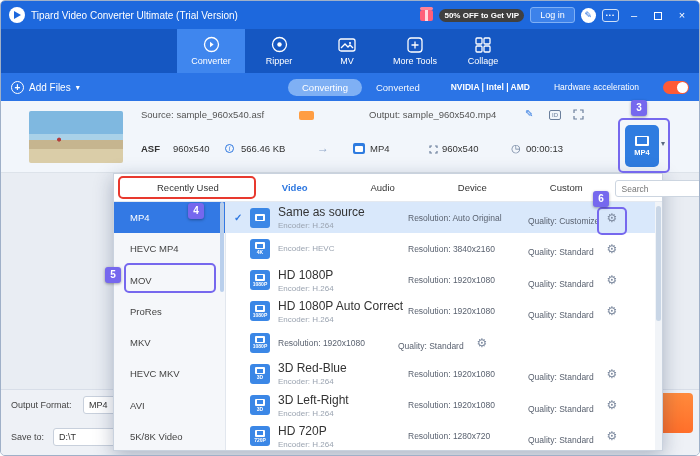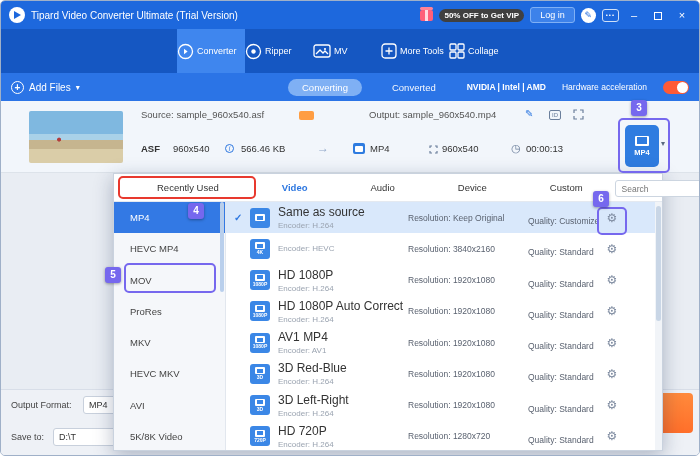--- a/index.html
+++ b/index.html
@@ -24,37 +24,37 @@
   .pen-btn { width: 15px; height: 15px; background: #fff; border-radius: 50%; color: #1d68dd;
              font-size: 9px; line-height: 15px; text-align: center; }
   .dots-btn { border: 1px solid #cfe0f8; border-radius: 3px; color: #fff; font-size: 6px;
               line-height: 11px; padding: 0 3px; height: 13px; letter-spacing: 1px; }
   .winctl { color: #fff; font-size: 11px; width: 18px; text-align: center; line-height: 28px; }
   .maxbox { display: inline-block; width: 8px; height: 8px; border: 1px solid #fff; vertical-align: middle; }
 
   
   .nav { position: absolute; top: 28px; left: 0; right: 0; height: 44px; background: #1557c2;
          display: flex; padding-left: 176px; z-index: 5; }
-  .nav-tab { width: 68px; height: 44px; display: flex; flex-direction: row; align-items: center;
-             gap: 3px; color: #fff; }
+  .nav-tab { width: 68px; height: 44px; display: flex; flex-direction: column; align-items: center;
+             justify-content: center; gap: 3px; color: #fff; }
   .nav-tab.active { background: #3f86ee; }
   .nav-lb { font-size: 9px; white-space: nowrap; }
   .nav-ic { height: 17px; display: flex; align-items: center; }
 
   
   .toolbar { position: absolute; top: 72px; left: 0; right: 0; height: 28px; background: #2b74e6;
              display: flex; align-items: center; color: #fff; padding: 0 10px; z-index: 5; }
   .addfiles { display: flex; align-items: center; gap: 5px; font-size: 10px; }
   .plus-circle { width: 13px; height: 13px; border: 1.3px solid #fff; border-radius: 50%;
                  font-size: 10px; line-height: 11px; text-align: center; font-weight: bold; }
   .caret { font-size: 8px; }
-  .center-pills { position: absolute; left: 287px; display: flex; align-items: center; gap: 30px; }
+  .center-pills { position: absolute; left: 287px; display: flex; align-items: center; gap: 14px; }
   .pill-active { background: #7fb0f4; border-radius: 10px; padding: 3px 14px; font-size: 9.5px; }
   .pill-plain { font-size: 9.5px; opacity: .95; }
-  .hw-group { margin-left: auto; display: flex; align-items: center; gap: 16px; }
+  .hw-group { margin-left: auto; display: flex; align-items: center; gap: 24px; }
   .hw-brands { font-size: 8.5px; font-weight: bold; }
   .hw-label { font-size: 8.5px; }
   .toggle { width: 26px; height: 13px; border-radius: 7px; background: #ff5a36; position: relative; }
   .knob { position: absolute; right: 1px; top: 1px; width: 11px; height: 11px; background: #fff; border-radius: 50%; }
 
   
   .filerow { position: absolute; top: 100px; left: 0; right: 0; height: 72px; background: #f2f6fb;
              border-bottom: 1px solid #dde3ea; z-index: 2; }
   .thumb { position: absolute; left: 28px; top: 10px; width: 94px; height: 52px; border-radius: 2px;
            background:
@@ -293,21 +293,21 @@
       <div class="fmt-list" id="fmtlist">
           <div class="fmt-row sel">
             <span class="fchk">✓</span>
             <span class="fic">
               <span class="film"></span>
             </span>
             <span class="fmain">
               <span class="fname">Same as source</span>
               <span class="fenc">Encoder: H.264</span>
             </span>
-            <span class="fres">Resolution: Keep Original</span>
+            <span class="fres">Resolution: Auto Original</span>
             <span class="fqual">Quality: Customize</span>
             <span class="fgear">⚙</span>
           </div>
           <div class="fmt-row">
             <span class="fchk"></span>
             <span class="fic">
               <span class="film"></span>
               <b>4K</b>
             </span>
             <span class="fmain">
@@ -343,24 +343,20 @@
             </span>
             <span class="fres">Resolution: 1920x1080</span>
             <span class="fqual">Quality: Standard</span>
             <span class="fgear">⚙</span>
           </div>
           <div class="fmt-row">
             <span class="fchk"></span>
             <span class="fic">
               <span class="film"></span>
               <b>1080P</b>
-            </span>
-            <span class="fmain">
-              <span class="fname">AV1 MP4</span>
-              <span class="fenc">Encoder: AV1</span>
             </span>
             <span class="fres">Resolution: 1920x1080</span>
             <span class="fqual">Quality: Standard</span>
             <span class="fgear">⚙</span>
           </div>
           <div class="fmt-row">
             <span class="fchk"></span>
             <span class="fic">
               <span class="film"></span>
               <b>3D</b>

